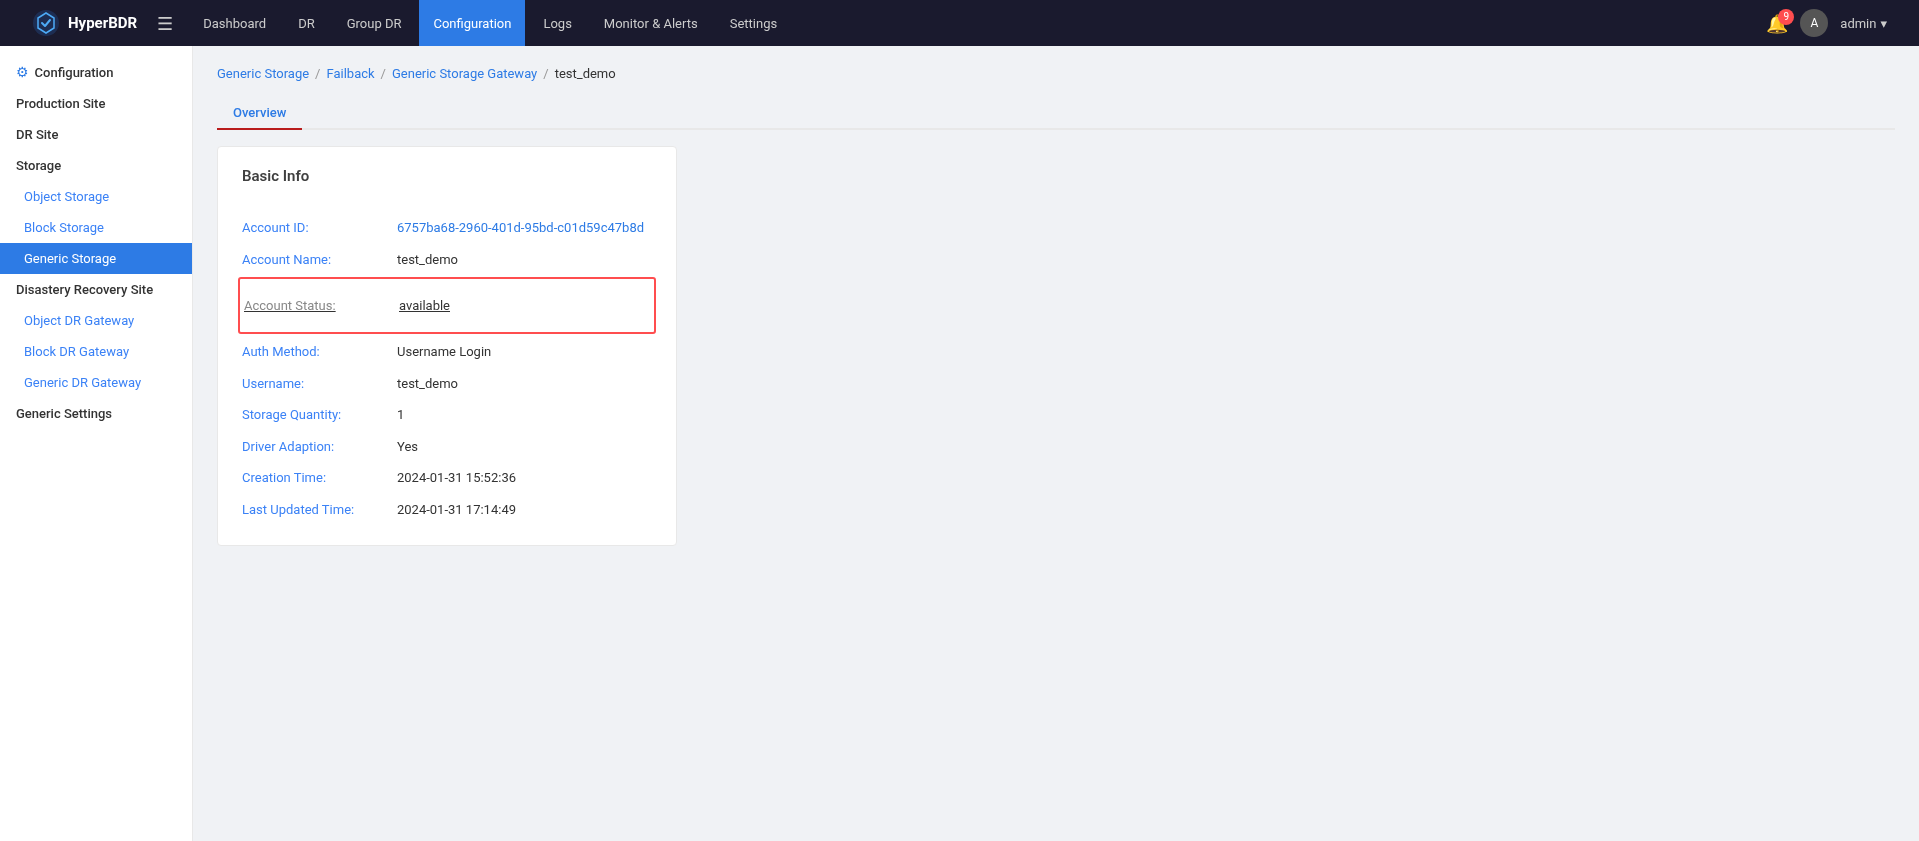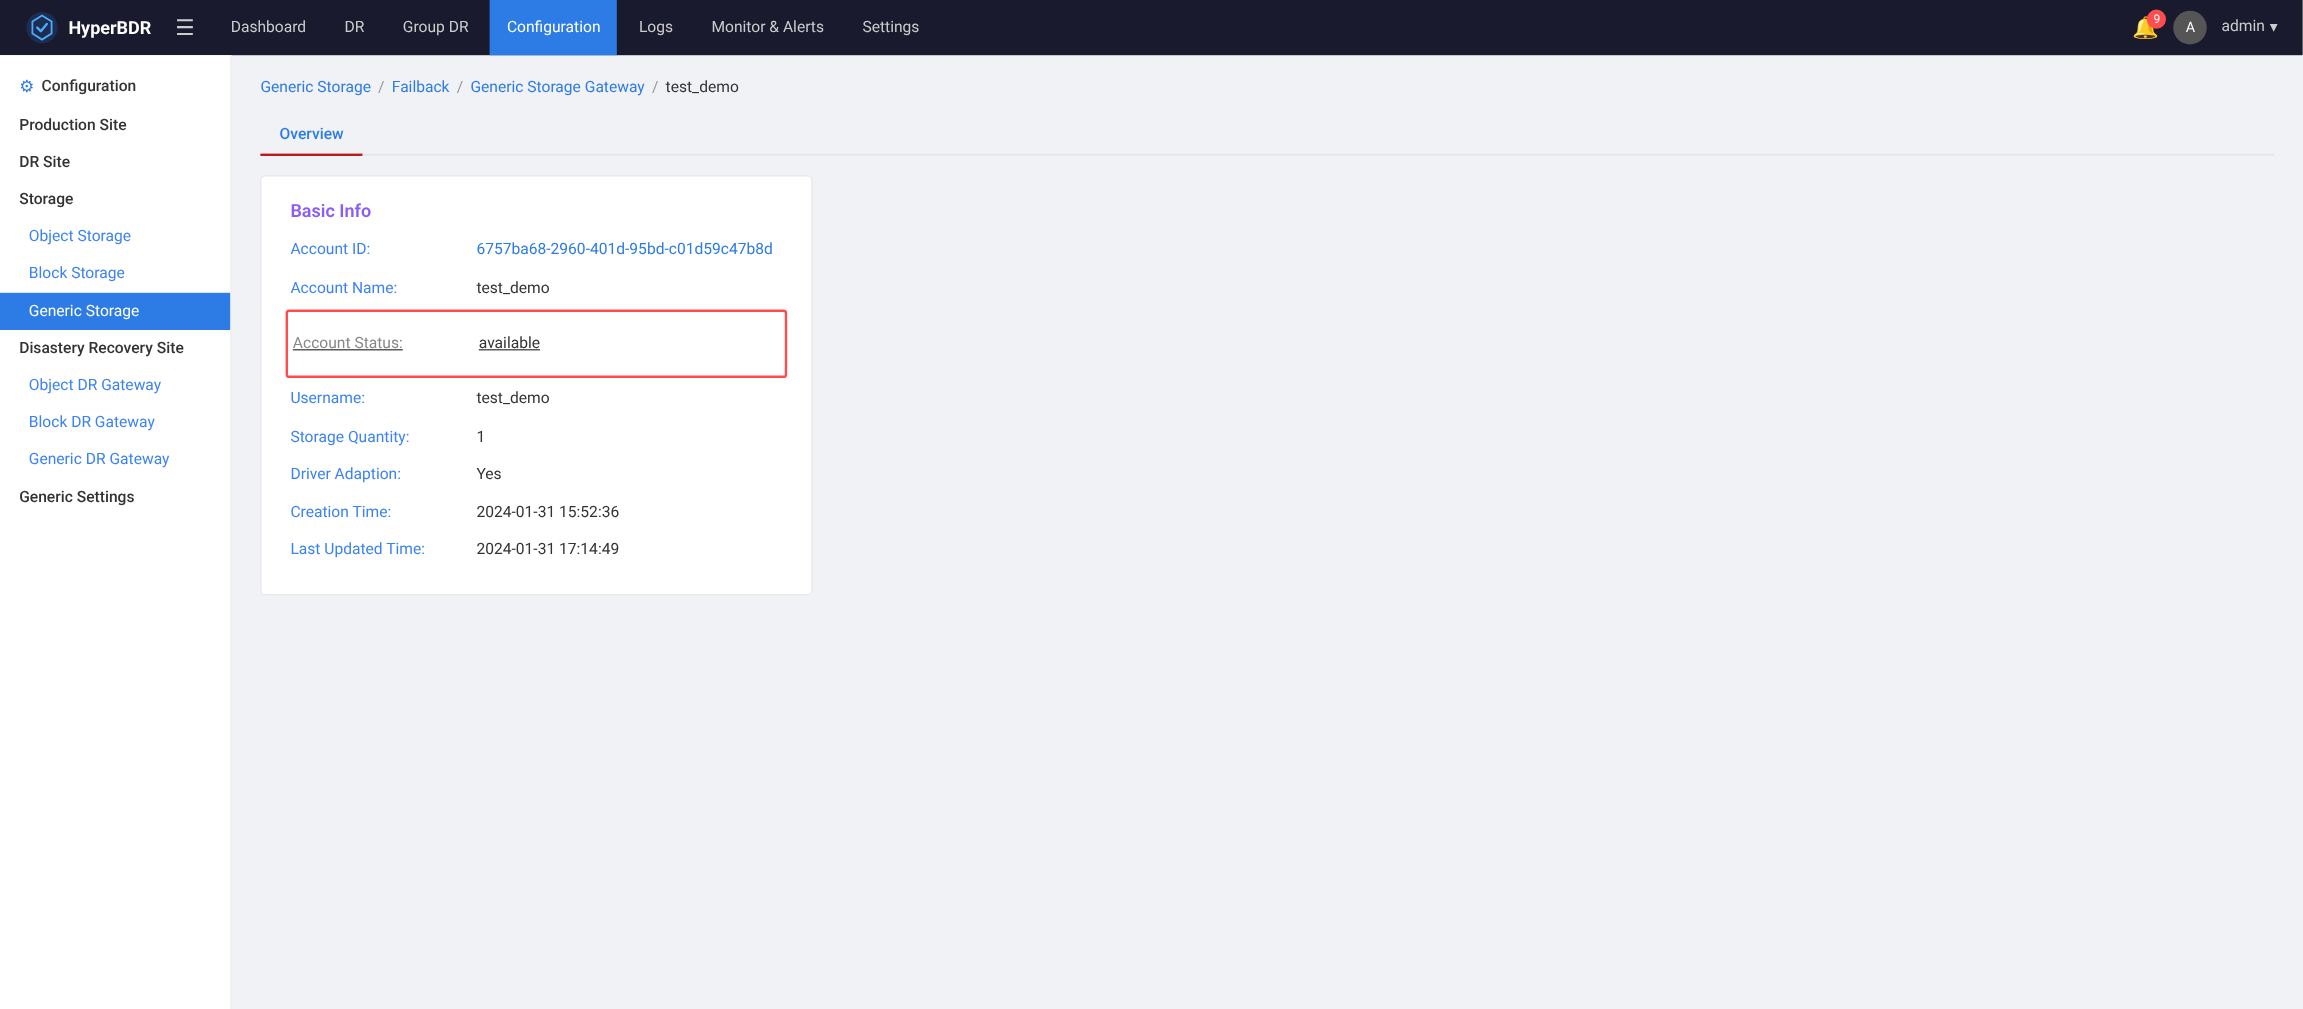--- a/index.html
+++ b/index.html
@@ -2,21 +2,21 @@
 <html><head>
   <meta charset="utf-8">
   <style>
     * { margin: 0; padding: 0; box-sizing: border-box; }
     body { font-family: -apple-system, BlinkMacSystemFont, 'Segoe UI', Roboto, sans-serif; font-size: 13px; background: #f0f2f5; color: #333; }
 
     
     .topnav {
       display: flex; align-items: center;
       background: #1a1a2e; color: #ccc;
-      height: 46px; padding: 0 21px; gap: 4px;
+      height: 46px; padding: 0 32px; gap: 4px;
     }
     .topnav-logo { display: flex; align-items: center; gap: 8px; margin-right: 16px; }
     .topnav-logo-icon { width: 28px; height: 28px; }
     .topnav-logo-text { color: #fff; font-weight: 700; font-size: 15px; }
     .topnav-hamburger { color: #ccc; font-size: 18px; cursor: pointer; margin-right: 12px; }
     .topnav-item {
       padding: 0 14px; height: 46px; display: flex; align-items: center;
       color: #ccc; cursor: pointer; font-size: 13px; text-decoration: none;
     }
     .topnav-item.active { background: #2d7be5; color: #fff; }
@@ -77,21 +77,21 @@
     }
     .tab-item.active { color: #2d7be5; border-bottom: 2px solid #b91c1c; font-weight: 500; }
 
     
     .card {
       background: #fff; border-radius: 4px;
       border: 1px solid #e8e8e8;
       padding: 20px 24px;
       max-width: 460px;
     }
-    .card-title { font-size: 15px; font-weight: 600; margin-bottom: 8px; color: #8b5cf6; }
+    .card-title { font-size: 15px; font-weight: 600; margin-bottom: 27px; color: #404040; }
 
     
     .info-row {
       display: flex; align-items: flex-start;
       padding: 6px 0; font-size: 13px; line-height: 1.5;
     }
     .info-label { width: 155px; color: #3b82f6; flex-shrink: 0; }
     .info-value { color: #333; }
     .info-value.link { color: #2d7be5; cursor: pointer; }
 
@@ -186,20 +186,24 @@
       <div class="info-row">
         <span class="info-label">Account Name:</span>
         <span class="info-value">test_demo</span>
       </div>
 
       <div class="status-highlight-row">
         <span class="info-label">Account Status:</span>
         <span class="status-value">available</span>
       </div>
 
+      <div class="info-row">
+        <span class="info-label">Auth Method:</span>
+        <span class="info-value">Username Login</span>
+      </div>
 
       <div class="info-row">
         <span class="info-label">Username:</span>
         <span class="info-value">test_demo</span>
       </div>
 
       <div class="info-row">
         <span class="info-label">Storage Quantity:</span>
         <span class="info-value">1</span>
       </div>

